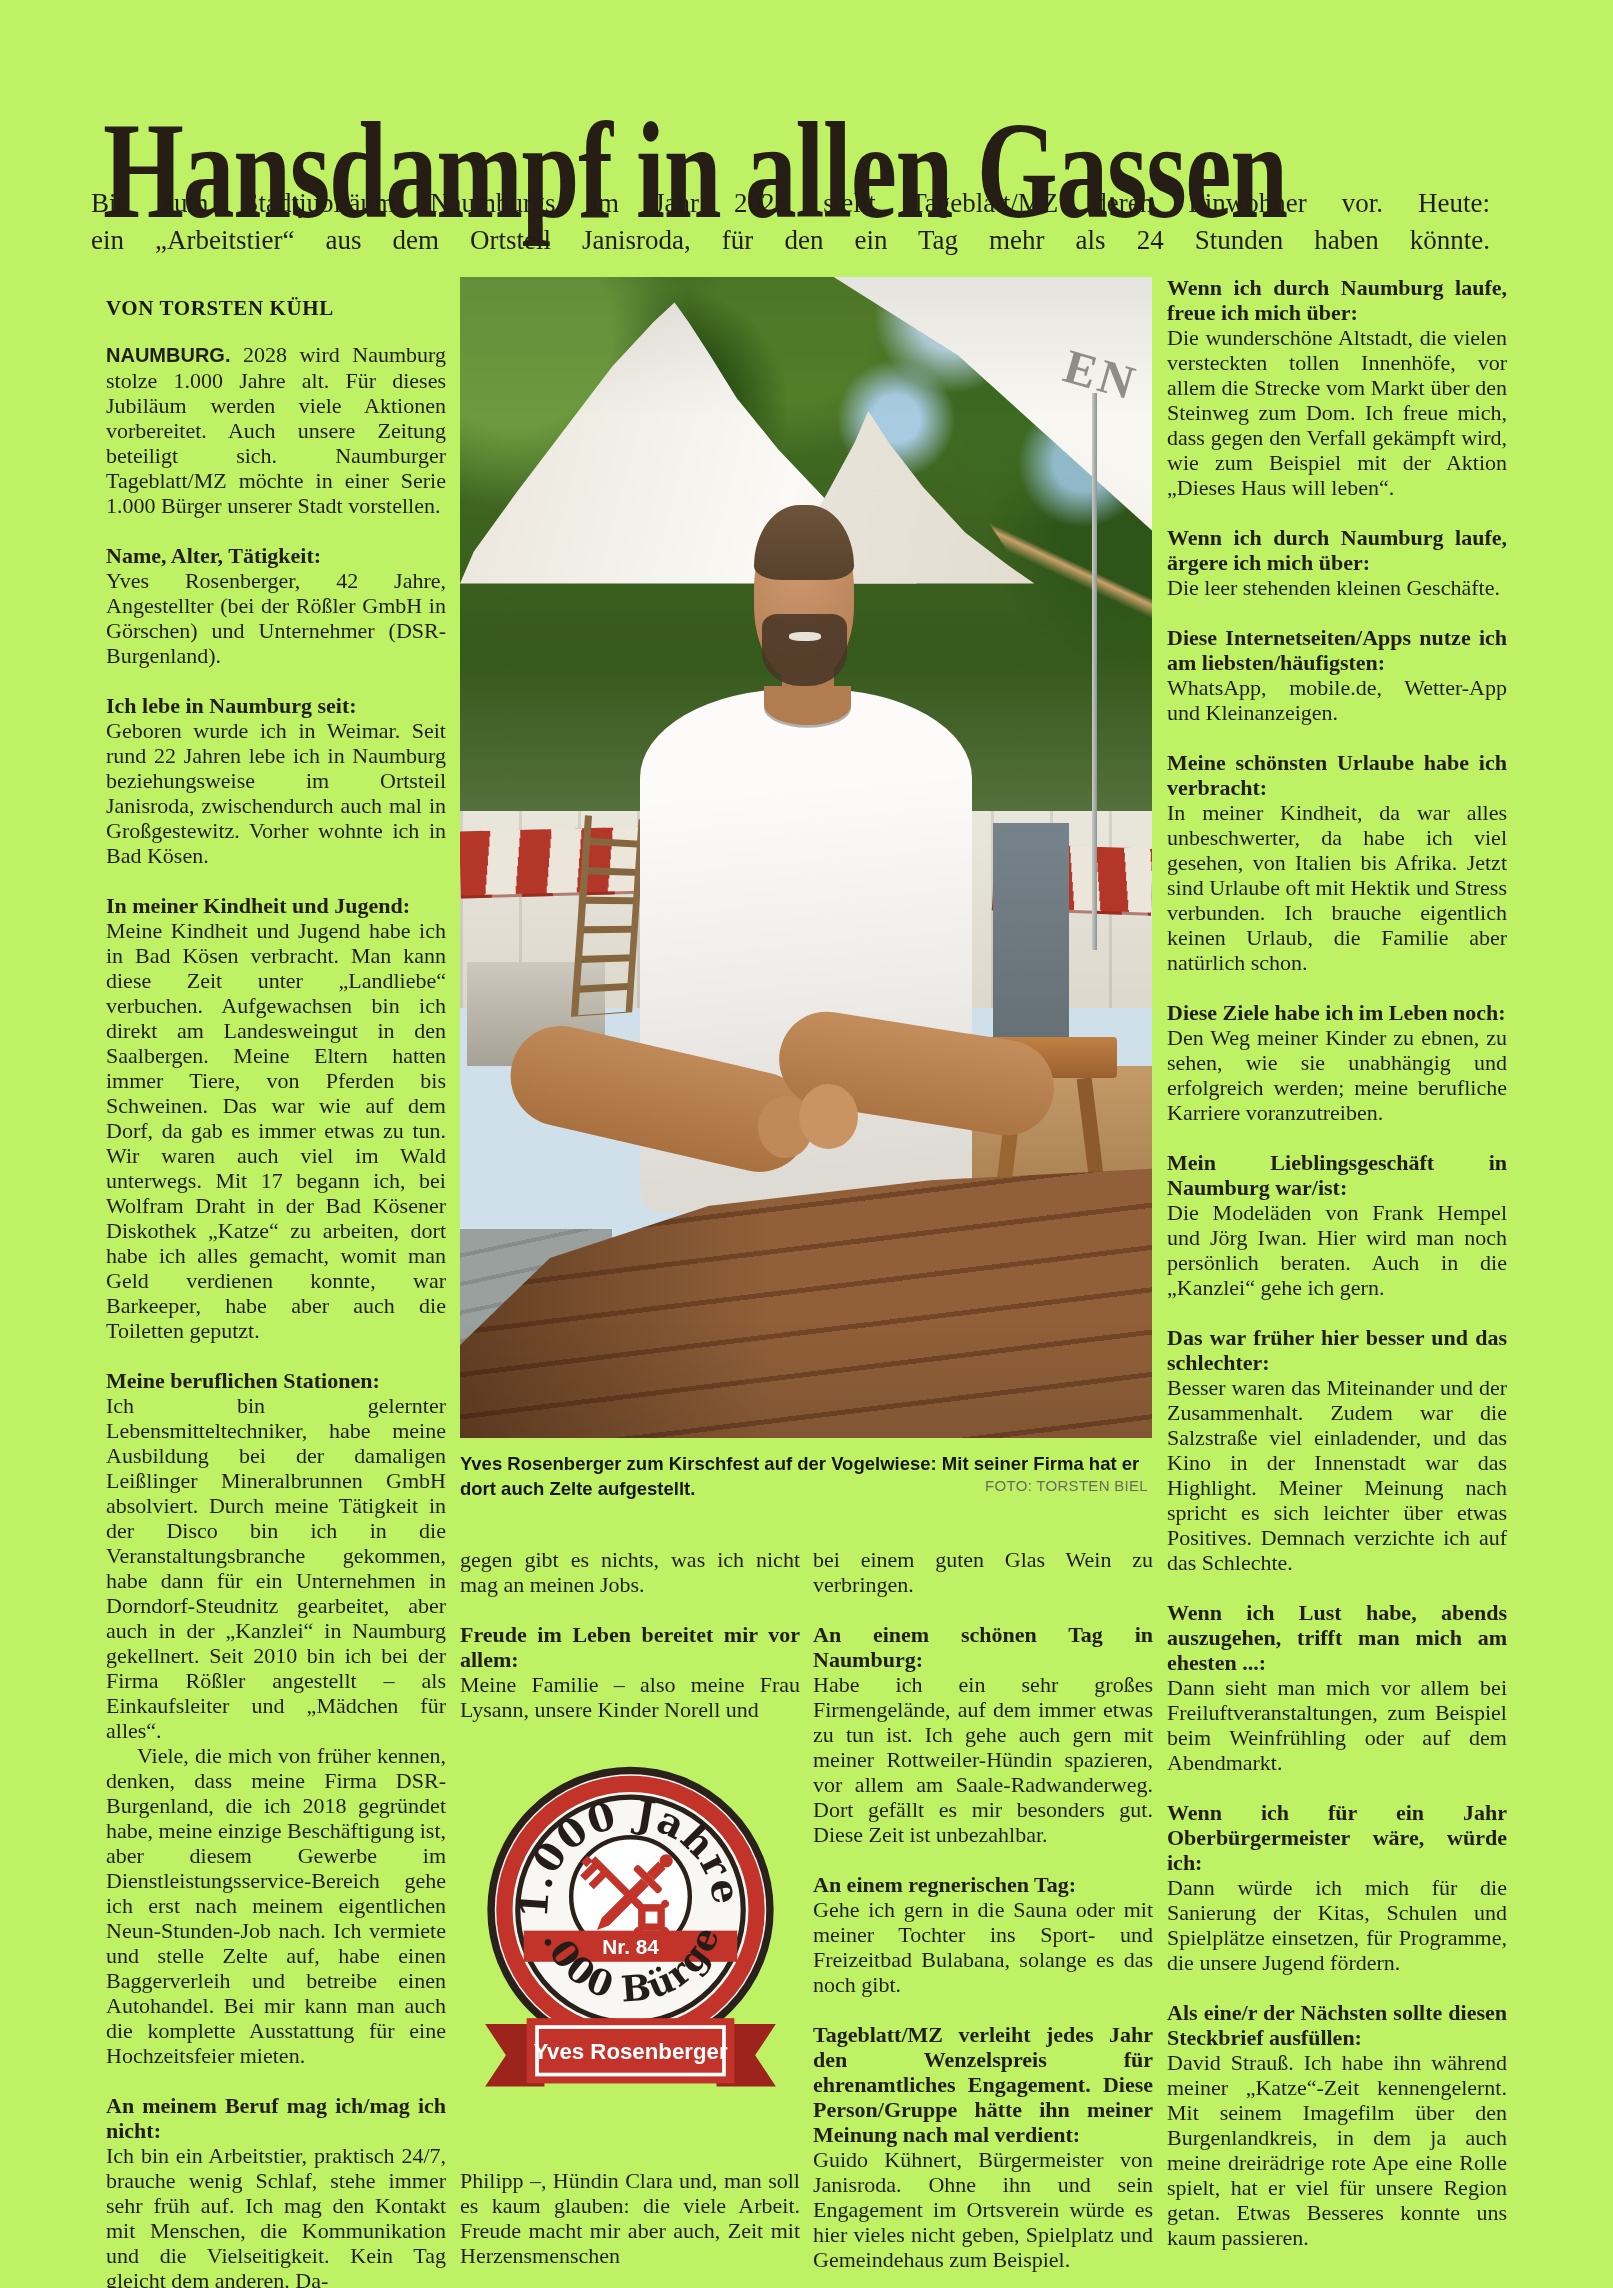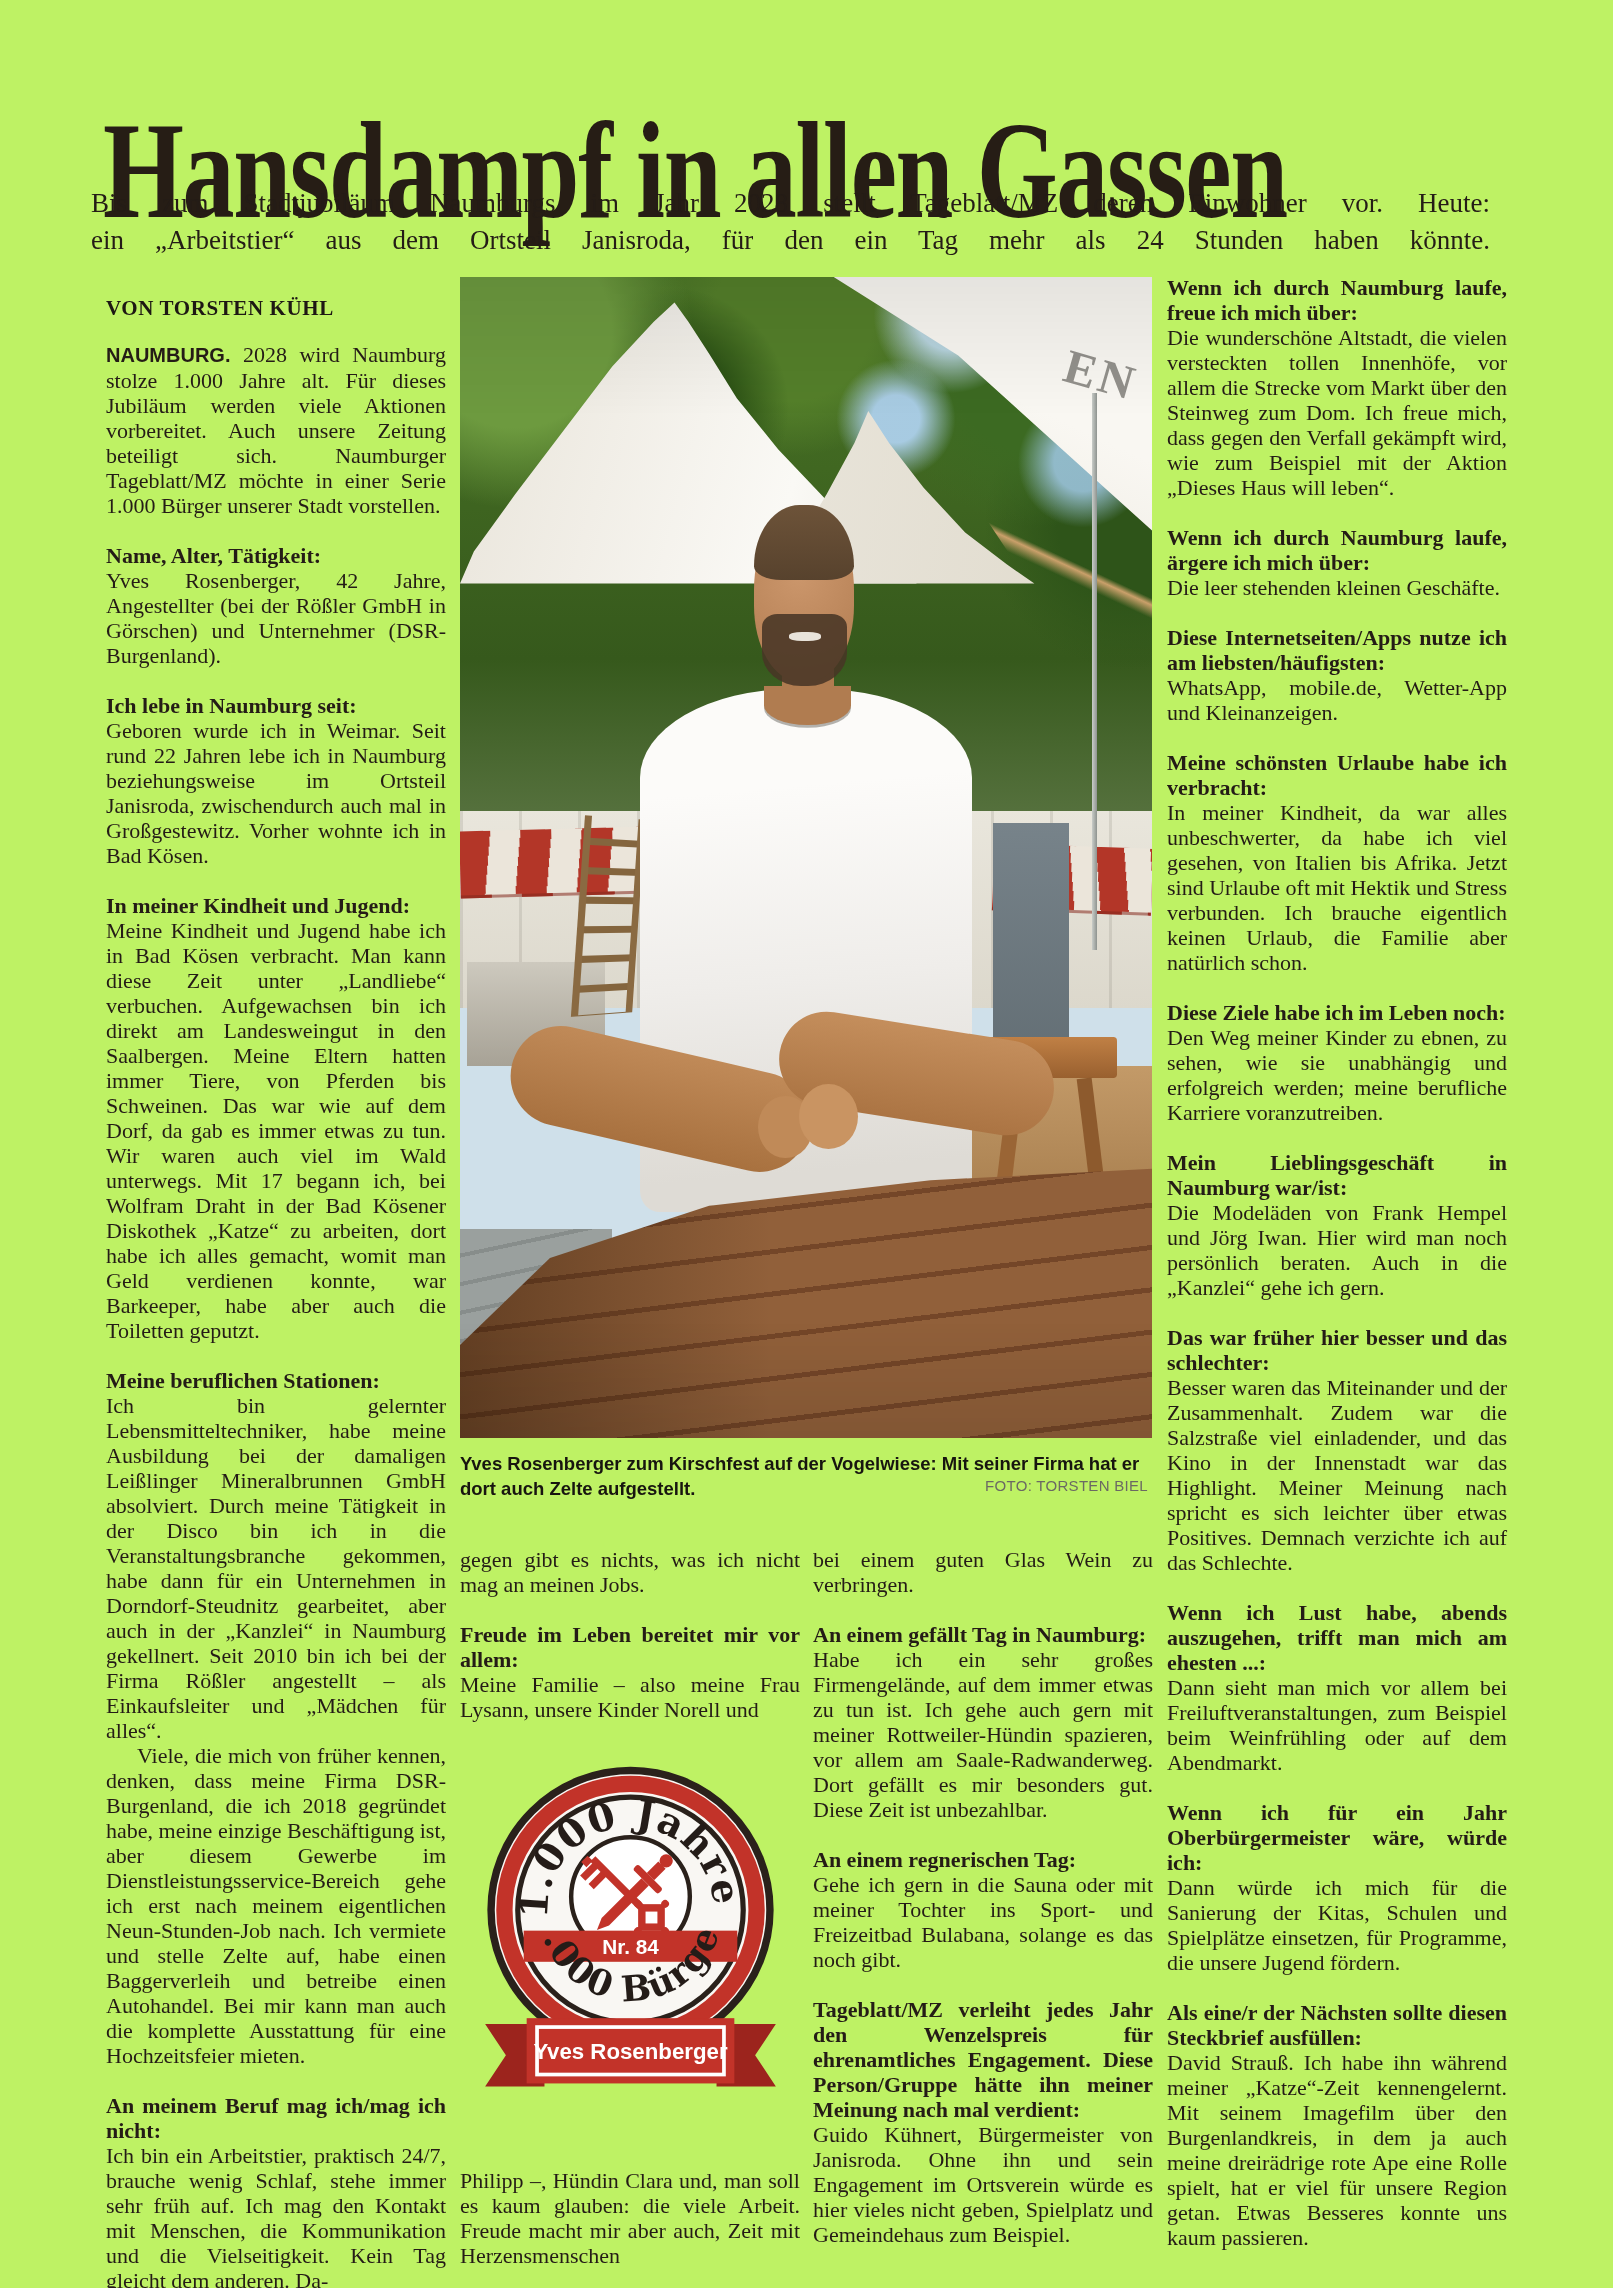--- a/index.html
+++ b/index.html
@@ -246,21 +246,21 @@
         </g>
       </svg>
     </div>
 
     <p>Philipp –, Hündin Clara und, man soll es kaum glauben: die viele Arbeit. Freude macht mir aber auch, Zeit mit Herzensmenschen</p>
   </div>
 
   <div class="col col3">
     <p>bei einem guten Glas Wein zu verbringen.</p>
     <div class="sec">
-      <div class="h">An einem gefällt Tag in Naumburg:</div>
+      <div class="h">An einem schönen Tag in Naumburg:</div>
       <p>Habe ich ein sehr großes Firmengelände, auf dem immer etwas zu tun ist. Ich gehe auch gern mit meiner Rottweiler-Hündin spazieren, vor allem am Saale-Radwanderweg. Dort gefällt es mir besonders gut. Diese Zeit ist unbezahlbar.</p>
     </div>
     <div class="sec">
       <div class="h">An einem regnerischen Tag:</div>
       <p>Gehe ich gern in die Sauna oder mit meiner Tochter ins Sport- und Freizeitbad Bulabana, solange es das noch gibt.</p>
     </div>
     <div class="sec">
       <div class="h">Tageblatt/MZ verleiht jedes Jahr den Wenzelspreis für ehrenamtliches Engagement. Diese Person/Gruppe hätte ihn meiner Meinung nach mal verdient:</div>
       <p>Guido Kühnert, Bürgermeister von Janisroda. Ohne ihn und sein Engagement im Ortsverein würde es hier vieles nicht geben, Spielplatz und Gemeindehaus zum Beispiel.</p>
     </div>

